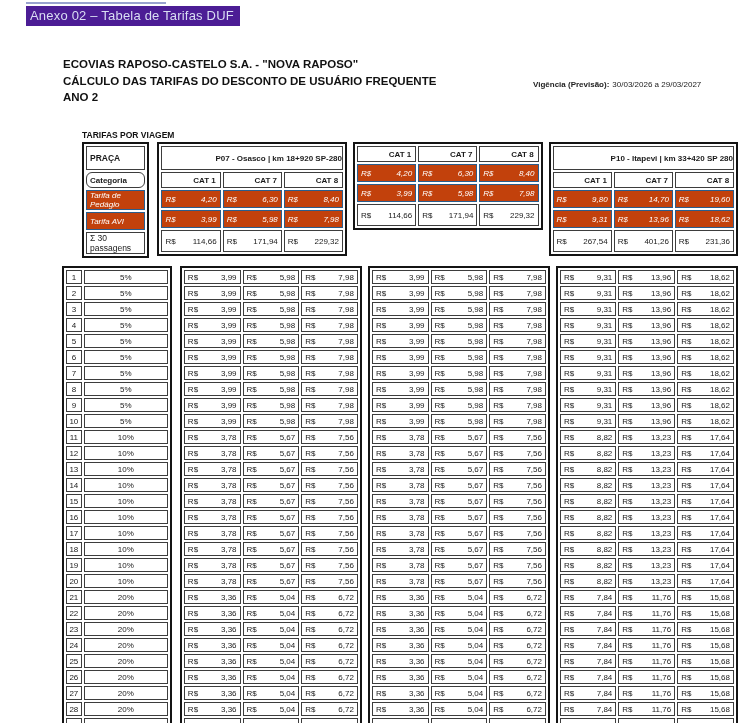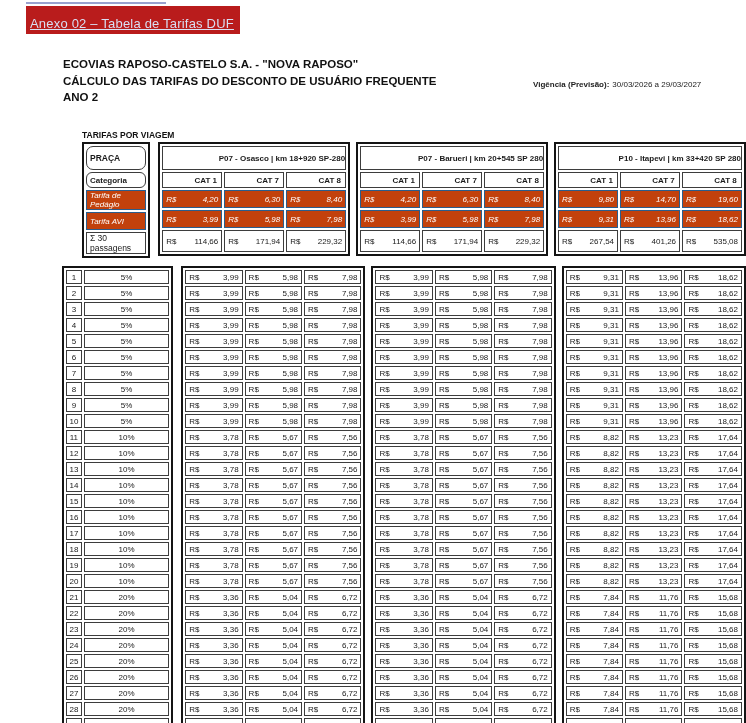--- a/index.html
+++ b/index.html
@@ -2,41 +2,41 @@
 <html><head>
 <meta charset="utf-8">
 <style>
   html,body { margin:0; padding:0; background:#fff; }
   .page {
     position:relative; width:746px; height:723px; background:#ffffff;
     font-family:"Liberation Sans", sans-serif; color:#1a1a1a; overflow:hidden;
   }
   .top-strip { position:absolute; left:26px; top:2px; width:140px; height:2px; background:#99a2cf; }
   .doc-title {
-    position:absolute; left:26px; top:6px; background:#b91c1c; color:#d9def3;
-    font-size:13px; padding:10px 6px 3px 4px; letter-spacing:0.2px;text-decoration:underline;
+    position:absolute; left:26px; top:6px; background:#4c1d95; color:#d9def3;
+    font-size:13px; padding:2px 6px 3px 4px; letter-spacing:0.2px;
   }
   .company { position:absolute; left:63px; top:56px; font-weight:bold; font-size:11.5px; line-height:16.5px; color:#111; }
   .vigencia { position:absolute; left:533px; top:80px; font-size:8px; color:#222; white-space:nowrap; }
   .vigencia .vig-label { font-weight:bold; margin-right:3px; }
   .tables { position:absolute; left:62px; top:130px; }
   .section-label { margin-left:20px; font-weight:bold; font-size:8.5px; margin-bottom:2px; color:#111; }
   .hdr-row, .body-row { display:flex; align-items:flex-start; }
   .body-row { margin-top:8px; }
 
   table.tbl { border-collapse:separate; border-spacing:2px; border:2px solid #141414; background:#fff; }
   .tbl td { border:1px solid #3d3d3d; height:12px; font-size:8px; padding:0; vertical-align:middle; color:#1a1a1a; }
 
   #hdr-left { margin-left:20px; margin-right:8px; }
   #hdr-left td { width:82px; text-align:left; padding-left:3px; }
   #body-left { margin-right:8px; }
   .grp { margin-right:6px; }
-  .grp:last-child { margin-right:0; }
+  .grp:last-child { margin-right:8px; }
 
-  td.praca { height:22px; font-weight:bold; font-size:8.5px;border-radius:7px; }
+  td.praca { height:22px; font-weight:bold; font-size:8.5px; }
   td.categoria { height:14px; font-weight:bold;border-radius:6px; }
   td.rowlabel { height:16px; }
   td.sigma { height:20px; font-size:8.5px; }
   td.g-title { height:22px; text-align:right; font-weight:bold; }
   td.cat { height:14px; text-align:center; font-weight:bold; width:57px;padding-left:27px; }
   td.blue { background:#c2410c; color:#fff; border-color:#2a5d8c;font-style:italic; }
   td.money { width:57px; }
   td.h-blue { height:16px; }
   td.h-total { height:20px; }
   .mrow { display:flex; justify-content:space-between; padding:0 3px; align-items:center; height:100%; }
@@ -155,23 +155,20 @@
                   <span class="cur">R$</span>
                   <span class="val">229,32</span>
                 </div>
               </td>
             </tr>
           </tbody>
         </table>
         <table class="tbl grp">
           <tbody>
             <tr>
-              <td colspan="3" class="g-title">P07 - Barueri | km 20+545 SP 280</td>
-            </tr>
-            <tr>
               <td class="cat">CAT 1</td>
               <td class="cat">CAT 7</td>
               <td class="cat">CAT 8</td>
             </tr>
             <tr>
               <td class="money blue h-blue">
                 <div class="mrow">
                   <span class="cur">R$</span>
                   <span class="val">4,20</span>
                 </div>
@@ -290,21 +287,21 @@
               </td>
               <td class="money h-total">
                 <div class="mrow">
                   <span class="cur">R$</span>
                   <span class="val">401,26</span>
                 </div>
               </td>
               <td class="money h-total">
                 <div class="mrow">
                   <span class="cur">R$</span>
-                  <span class="val">535,08</span>
+                  <span class="val">231,36</span>
                 </div>
               </td>
             </tr>
           </tbody>
         </table>
       </div>
 
     <div class="body-row">
       <table class="tbl" id="body-left">
           <tbody>

